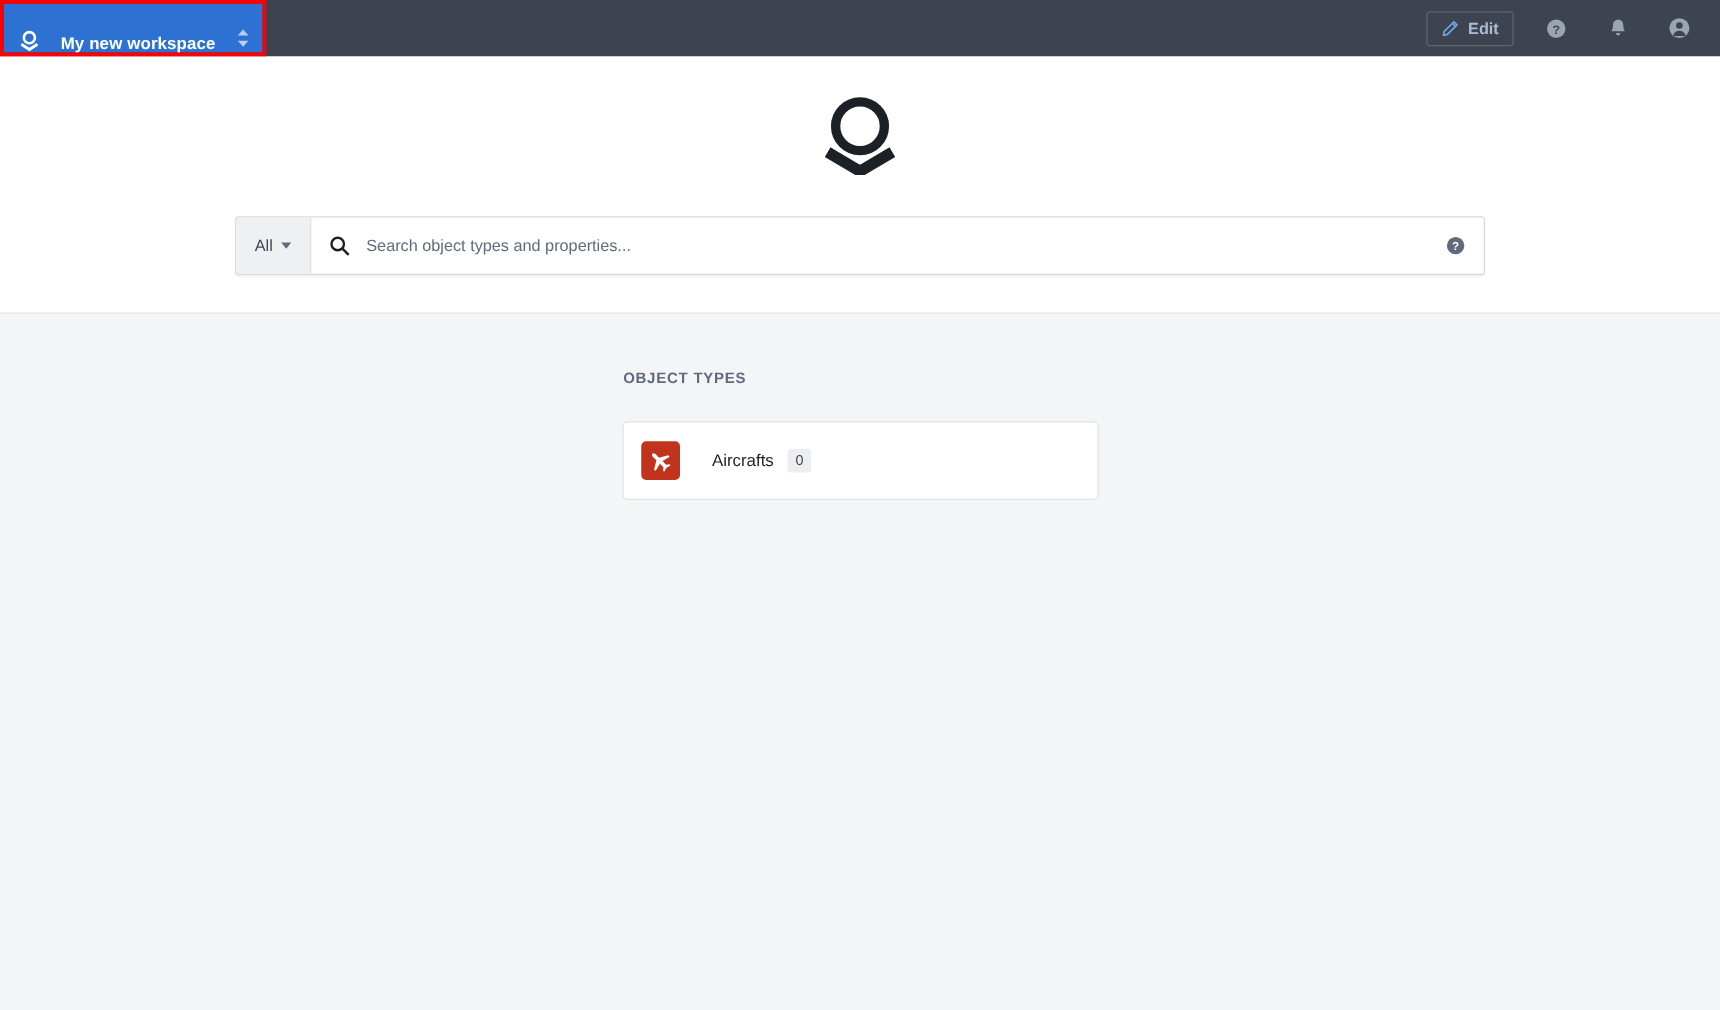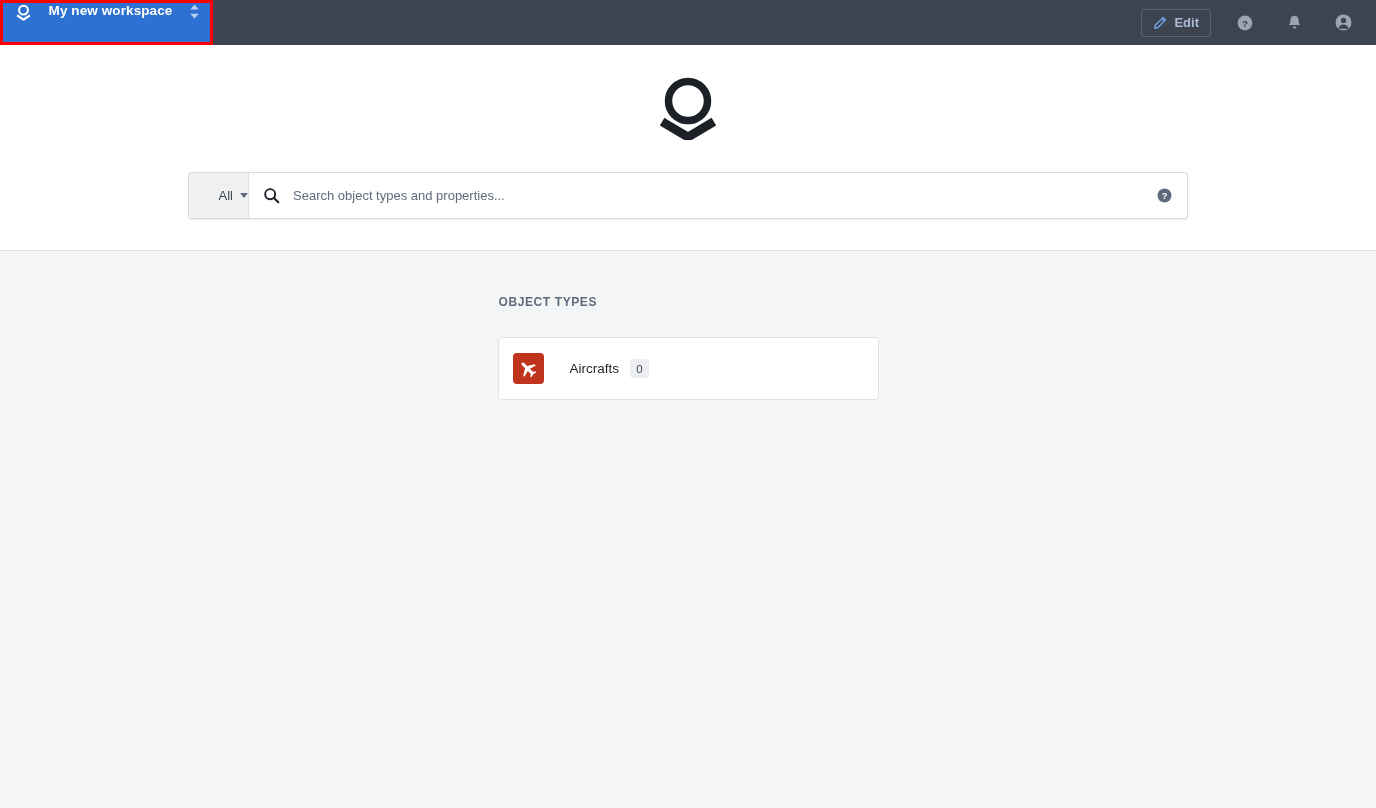--- a/index.html
+++ b/index.html
@@ -39,21 +39,21 @@
   }
 
   .workspace-btn {
     position: absolute;
     left: 3px;
     top: 3px;
     width: 207px;
     height: 39px;
     background: #2d72d2;
     display: flex;
-    align-items: flex-start;
+    align-items: flex-end;
     gap: 9px;
     padding: 0 9px 0 11px;
     cursor: pointer;
     border: none;
   }
 
   .ws-logo { width: 19px; height: 19px; flex: 0 0 auto; display: block; }
 
   .ws-name {
     color: #ffffff;
@@ -128,21 +128,21 @@
     overflow: hidden;
   }
 
   .scope-select {
     width: 60px;
     background: #eef0f2;
     border: none;
     border-right: 1px solid #dfe2e6;
     display: flex;
     align-items: center;
-    justify-content: flex-end;
+    justify-content: center;
     gap: 7px;
     cursor: pointer;
     font-family: "Liberation Sans", sans-serif;
   }
   .scope-label { font-size: 13px; color: #404854; }
   .scope-caret { width: 0; height: 0; border-left: 4.5px solid transparent;
                  border-right: 4.5px solid transparent; border-top: 5.5px solid #5f6b7c; }
 
   .search-icon-wrap {
     width: 44px;

